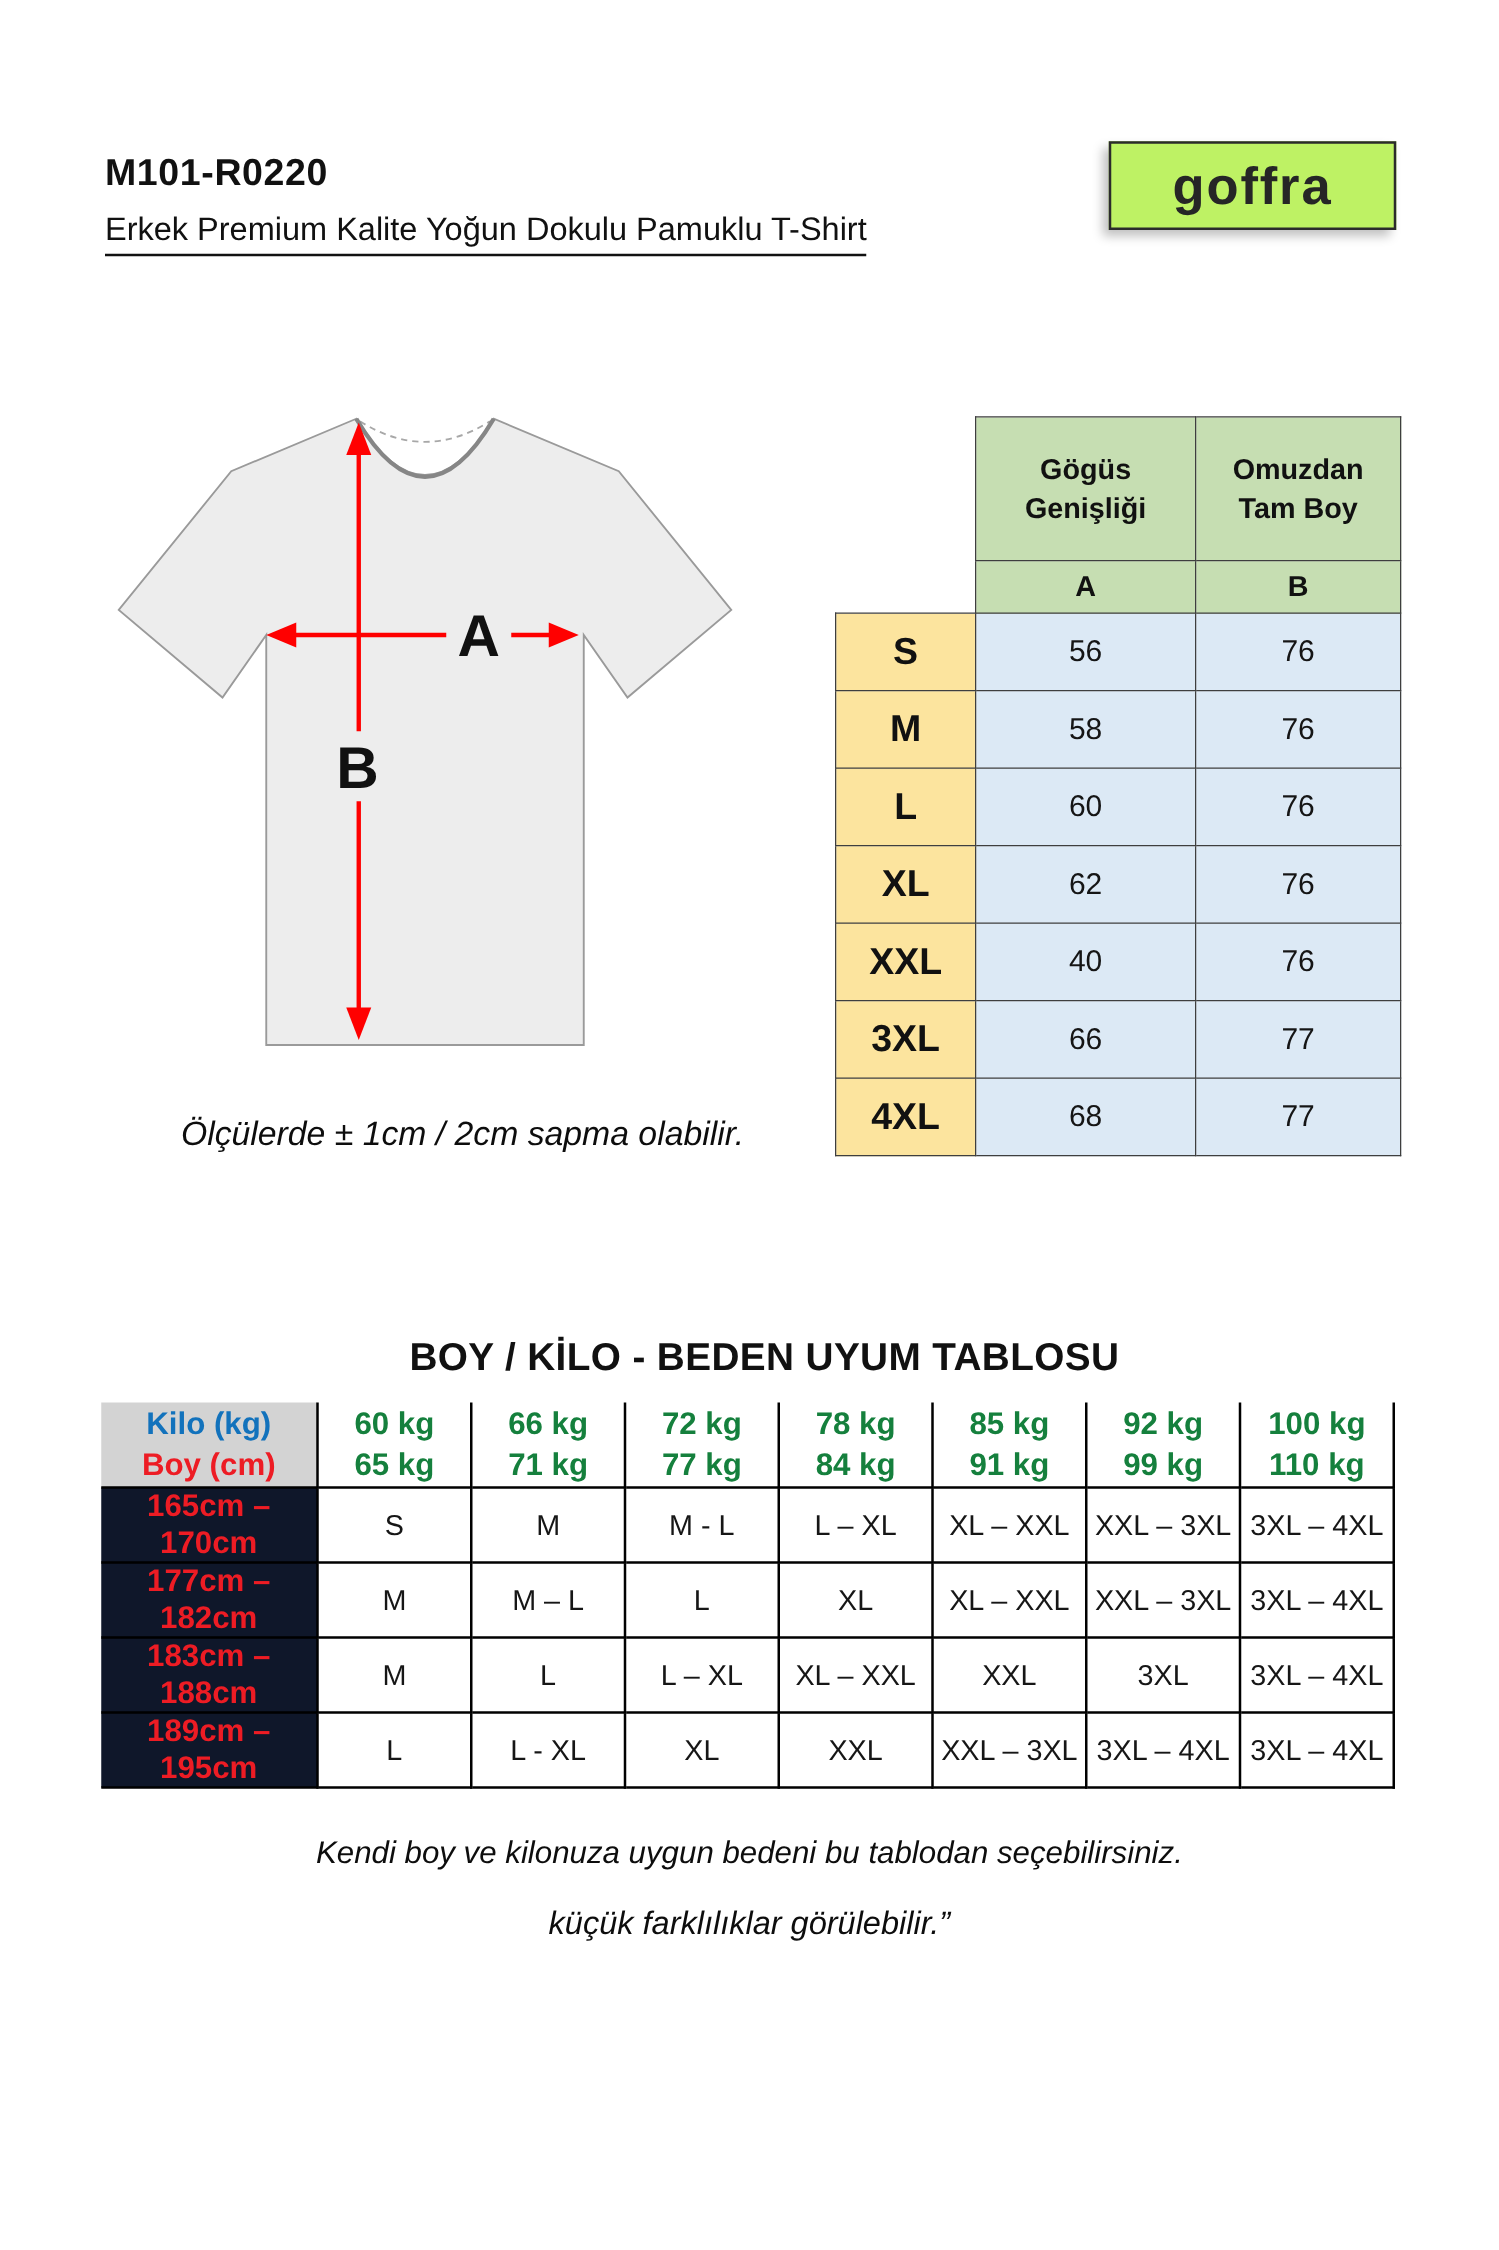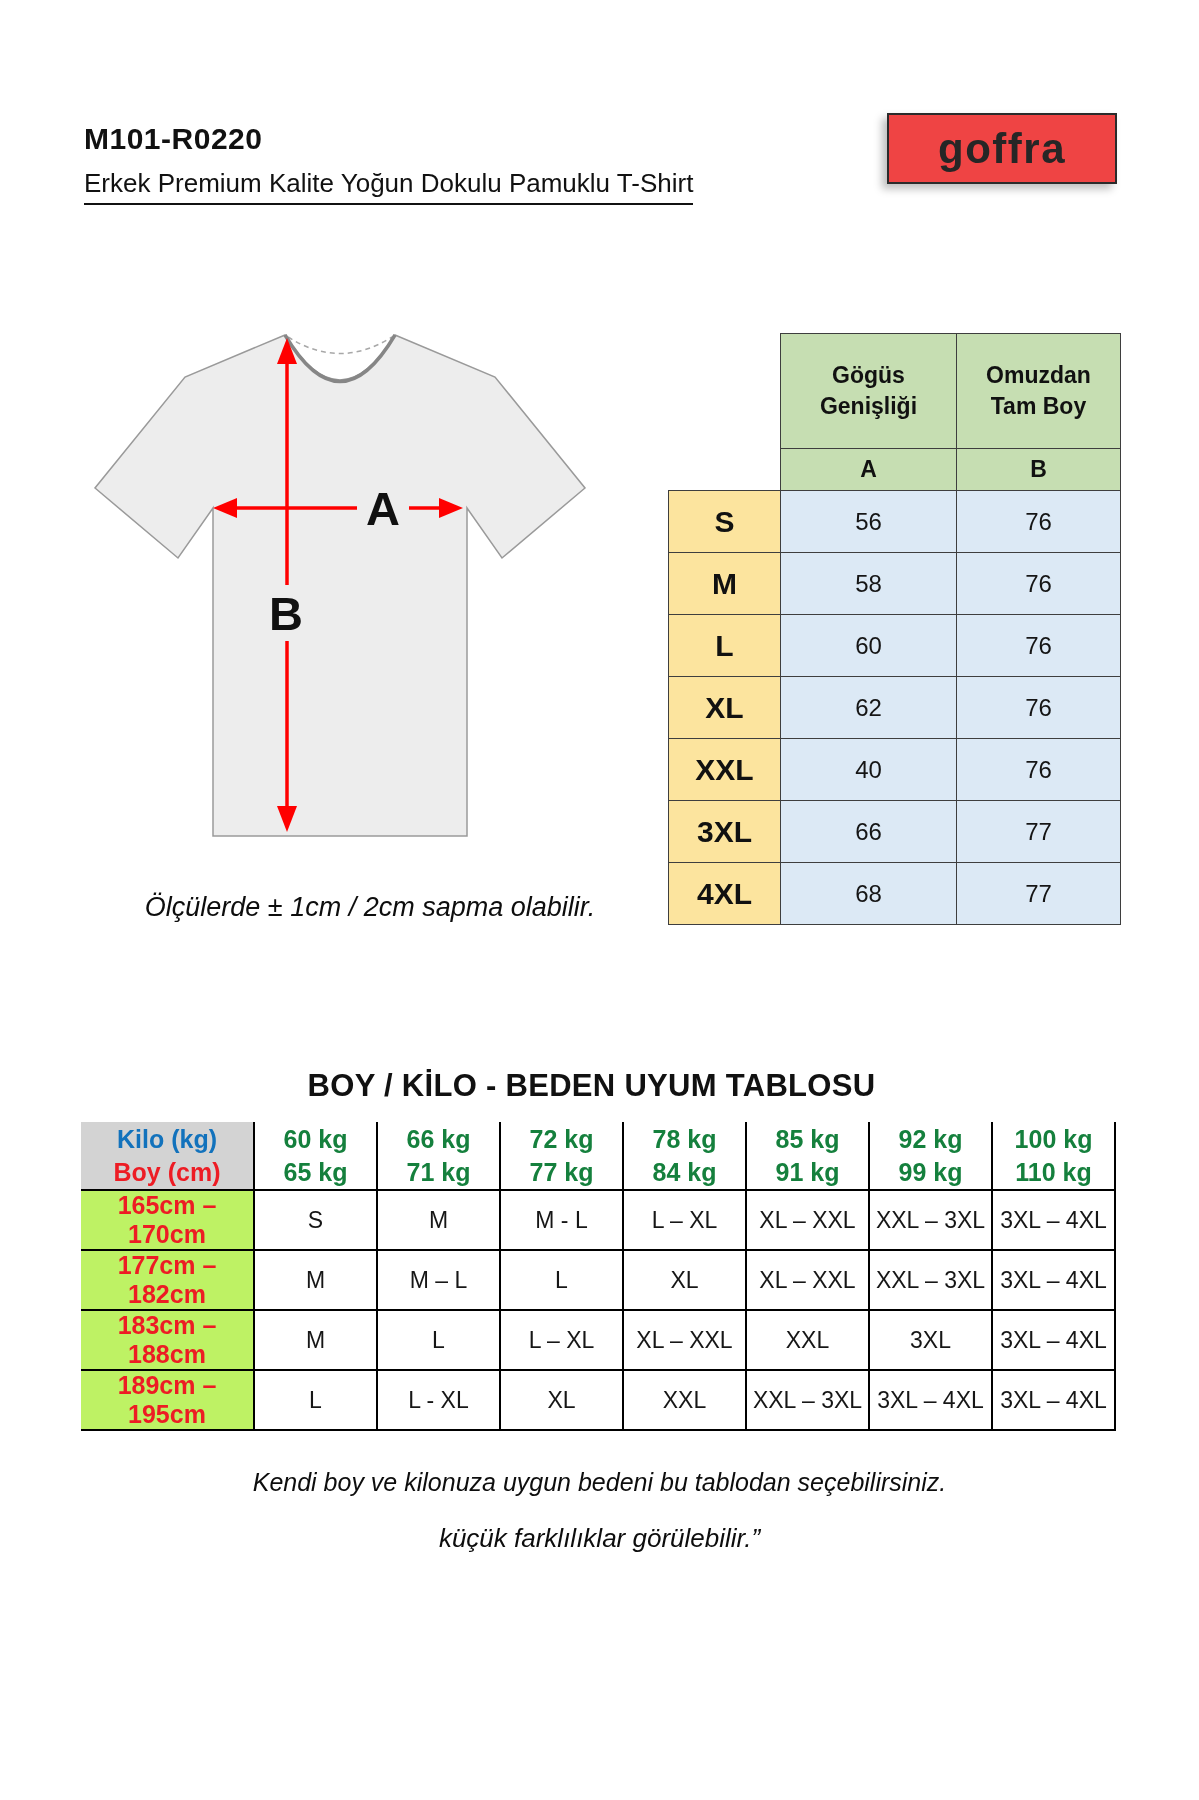--- a/index.html
+++ b/index.html
@@ -6,49 +6,49 @@
   body{
     width:1199px;height:1800px;position:relative;background:#ffffff;
     font-family:"Liberation Sans", sans-serif;color:#111;
   }
   .abs{position:absolute;}
 
   
   .product-code{left:84px;top:122px;font-size:30px;font-weight:bold;letter-spacing:.5px;}
   .product-title{left:84px;top:168px;font-size:26px;border-bottom:2.5px solid #111;padding-bottom:4px;}
   .logo-box{
-    left:887px;top:113px;width:226px;height:67px;border:2px solid #2b2b2b;background:#ef4444;
+    left:887px;top:113px;width:226px;height:67px;border:2px solid #2b2b2b;background:#bef264;
     display:flex;align-items:center;justify-content:center;
     font-size:42px;font-weight:600;letter-spacing:1.5px;color:#262626;
     box-shadow:-5px 5px 8px rgba(0,0,0,.25);
   }
 
   
   .diagram{left:70px;top:280px;}
   .measure-note{left:100px;top:892px;width:540px;text-align:center;font-style:italic;font-size:27px;color:#0d0d0d;}
 
   
   table{border-collapse:collapse;table-layout:fixed;}
   .t1{left:668px;top:333px;width:452px;}
   .t1 td{border:1.5px solid #3e3e3e;text-align:center;vertical-align:middle;padding:0;}
   .t1 td.blank{border:none;background:#fff;}
   .t1 .ghead{background:#c6deb2;font-weight:bold;font-size:23px;line-height:1.35;}
   .t1 .gsub{background:#c6deb2;font-weight:bold;font-size:23px;}
   .t1 .size{background:#fce49e;font-weight:bold;font-size:30px;}
   .t1 .val{background:#dce9f5;font-size:24px;color:#151515;}
 
   
-  .fit-title{left:74px;top:1068px;width:1035px;text-align:center;font-size:31px;font-weight:bold;letter-spacing:.3px;}
+  .fit-title{left:94px;top:1068px;width:1035px;text-align:center;font-size:31px;font-weight:bold;letter-spacing:.3px;}
   .t2{left:81px;top:1122px;width:1034px;}
   .t2 td{border-right:2px solid #000;border-bottom:2px solid #000;text-align:center;vertical-align:middle;padding:0;}
   .t2 .corner{background:#d3d3d3;margin-left:41px;}
   .t2 .corner .kilo{color:#1272bc;font-weight:bold;font-size:25px;line-height:1.3;}
   .t2 .corner .boy{color:#ed1c24;font-weight:bold;font-size:25px;line-height:1.3;}
   .t2 .whead{color:#15803d;font-weight:bold;font-size:25px;line-height:1.3;background:#fff;}
-  .t2 .hrow{color:#ed1c24;font-weight:bold;font-size:25px;background:#bef264;}
+  .t2 .hrow{color:#ed1c24;font-weight:bold;font-size:25px;background:#0f172a;}
   .t2 .cell{color:#161616;font-size:23px;background:#fff;}
 
   
   .footer-pick{left:0;top:1468px;width:1199px;text-align:center;font-style:italic;font-size:25px;color:#0d0d0d;}
   .footer-quote{left:0;top:1518px;width:1199px;text-align:center;font-style:italic;font-size:26px;line-height:1.6;color:#0d0d0d;}
 </style>
 </head>
 <body>
 
 <div class="abs product-code">M101-R0220</div>

